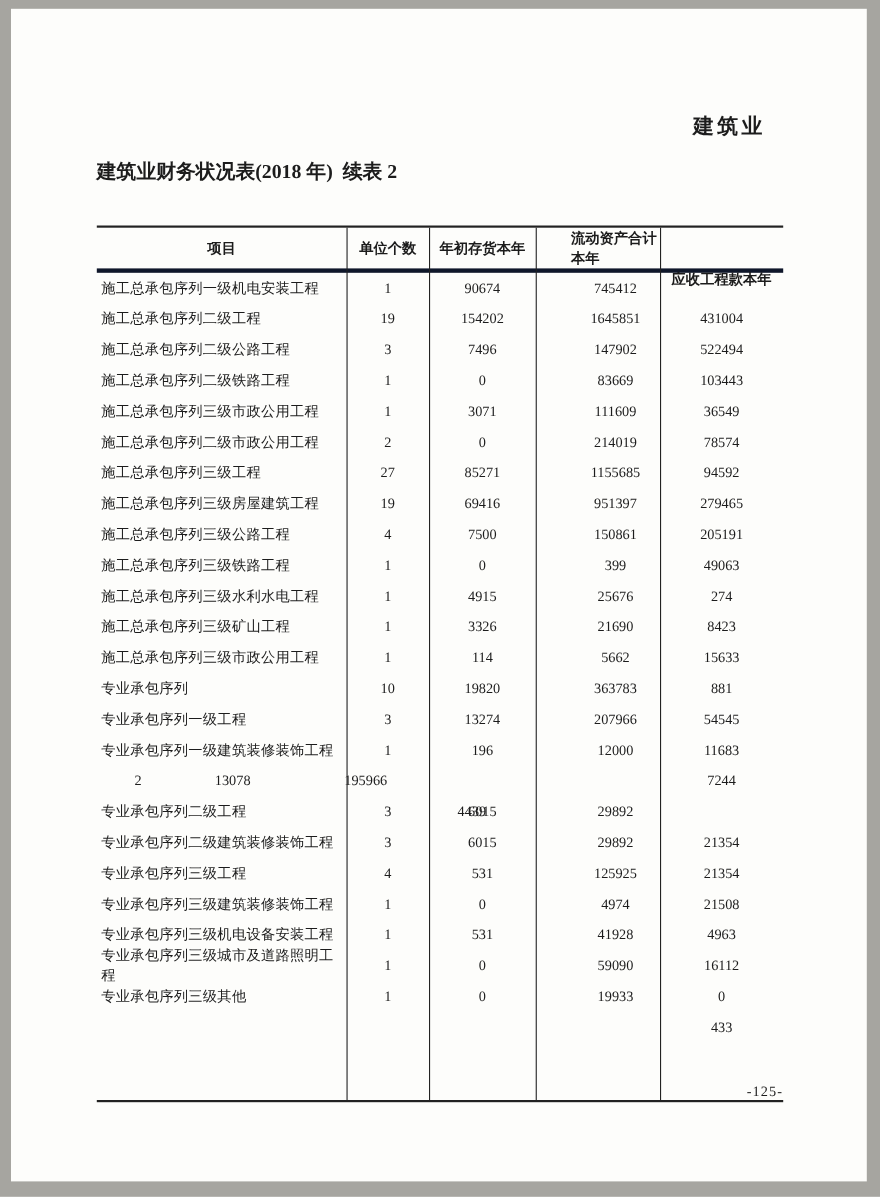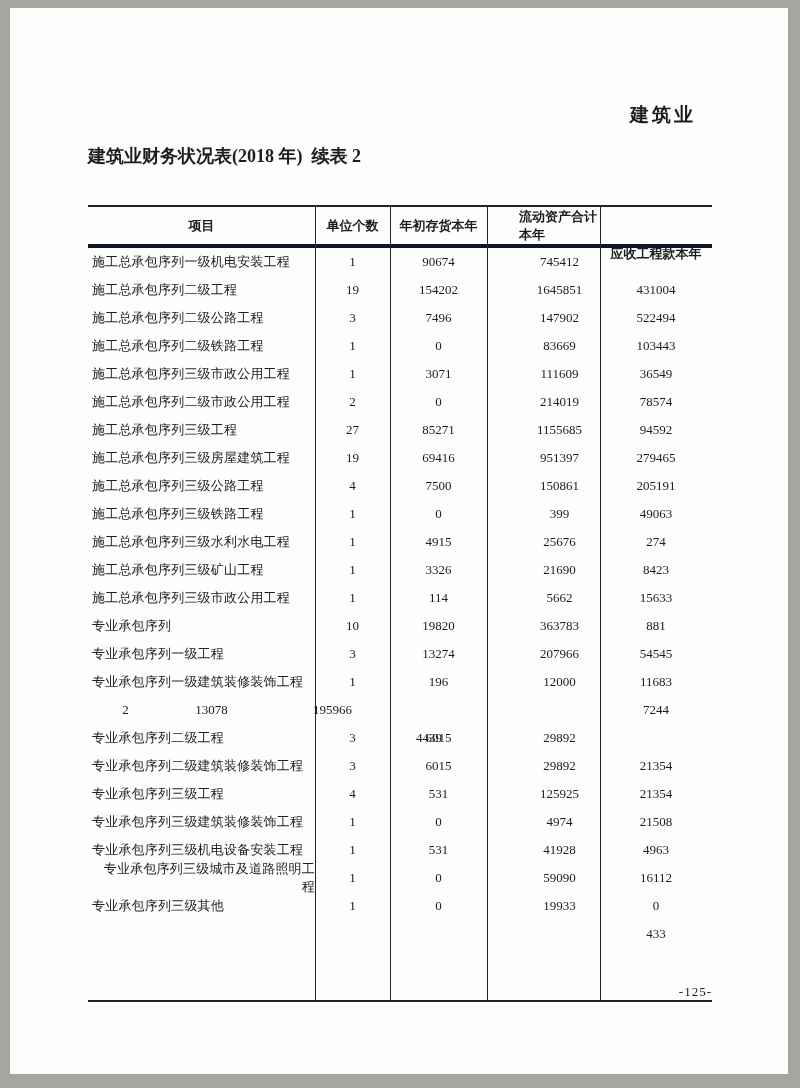--- a/index.html
+++ b/index.html
@@ -33,21 +33,21 @@
   }
   .thead {
     display:flex; height:37px;
     border-bottom:4px solid #0f172a;
     font-weight:bold;
   }
   .thead .cell {
     display:flex; align-items:center; justify-content:center;
     height:100%; box-sizing:border-box;
   }
-  .row { display:flex; height:28px;text-align:right; }
+  .row { display:flex; height:28px; }
   .row .cell {
     display:flex; align-items:center;
     height:100%; box-sizing:border-box;
   }
   .c0 { width:227px; }
   .c1 { width:75px; }
   .c2 { width:97px; }
   .c3 { width:113px;padding-left:32px; }
   .c4 { width:112px;margin-top:28px; }
   .row .item { justify-content:flex-start; padding-left:4px; letter-spacing:0.2px; }

